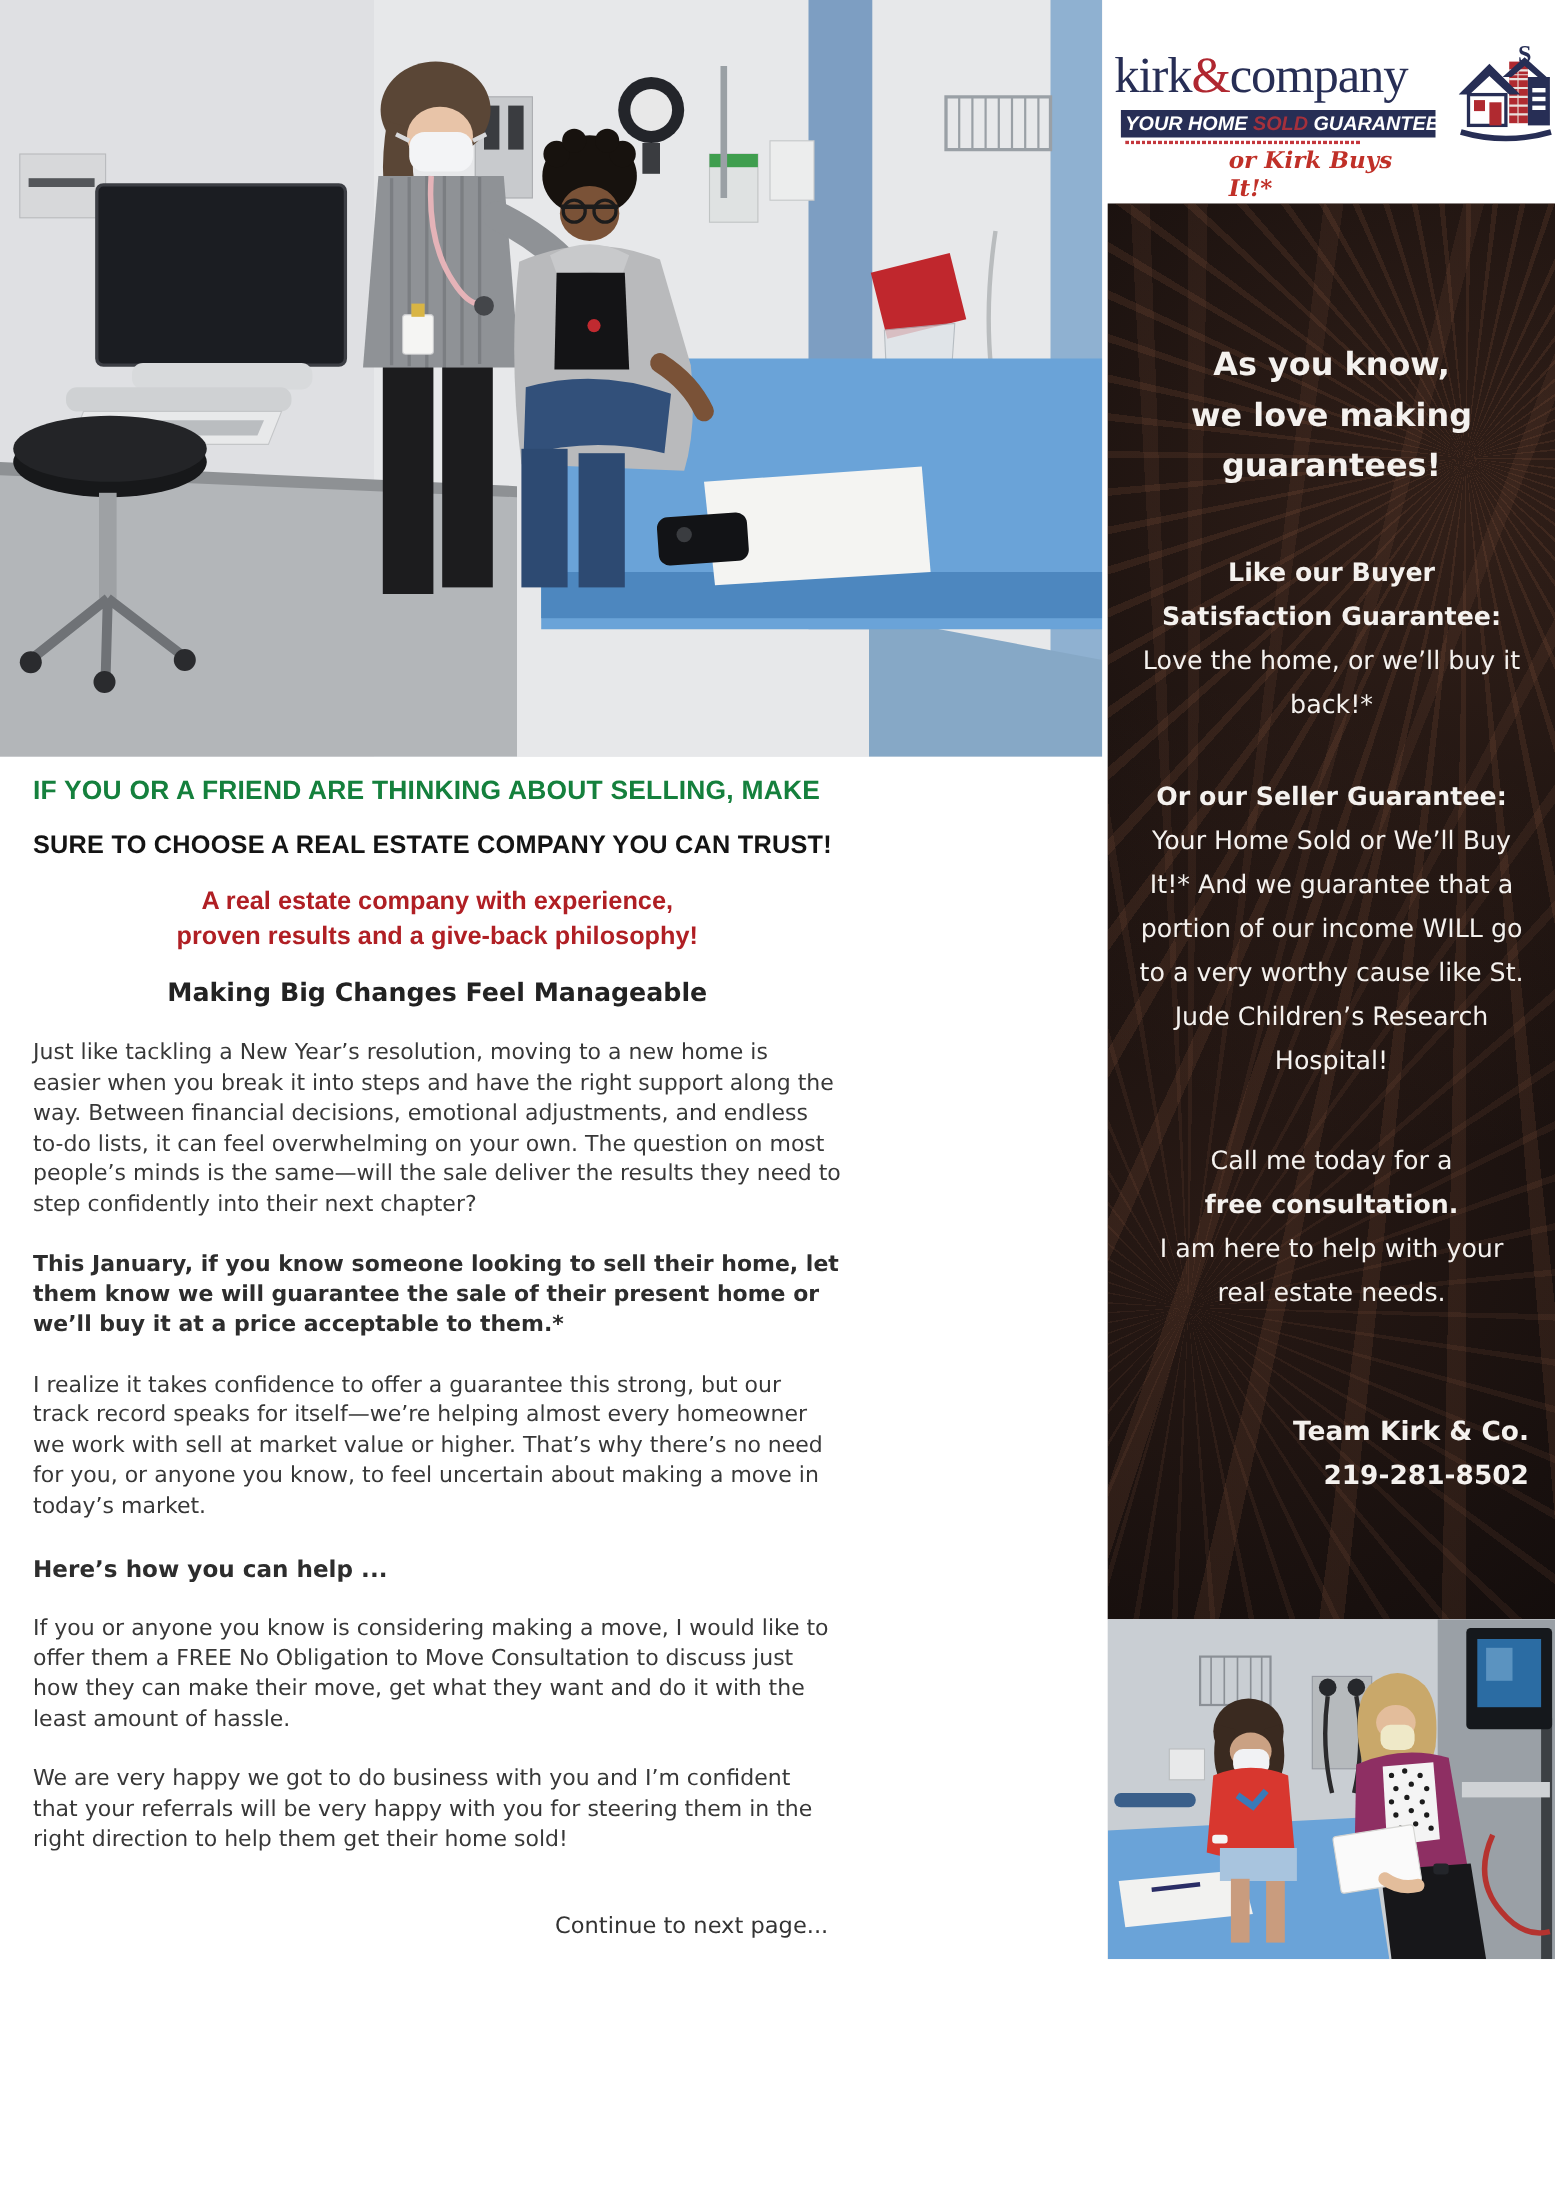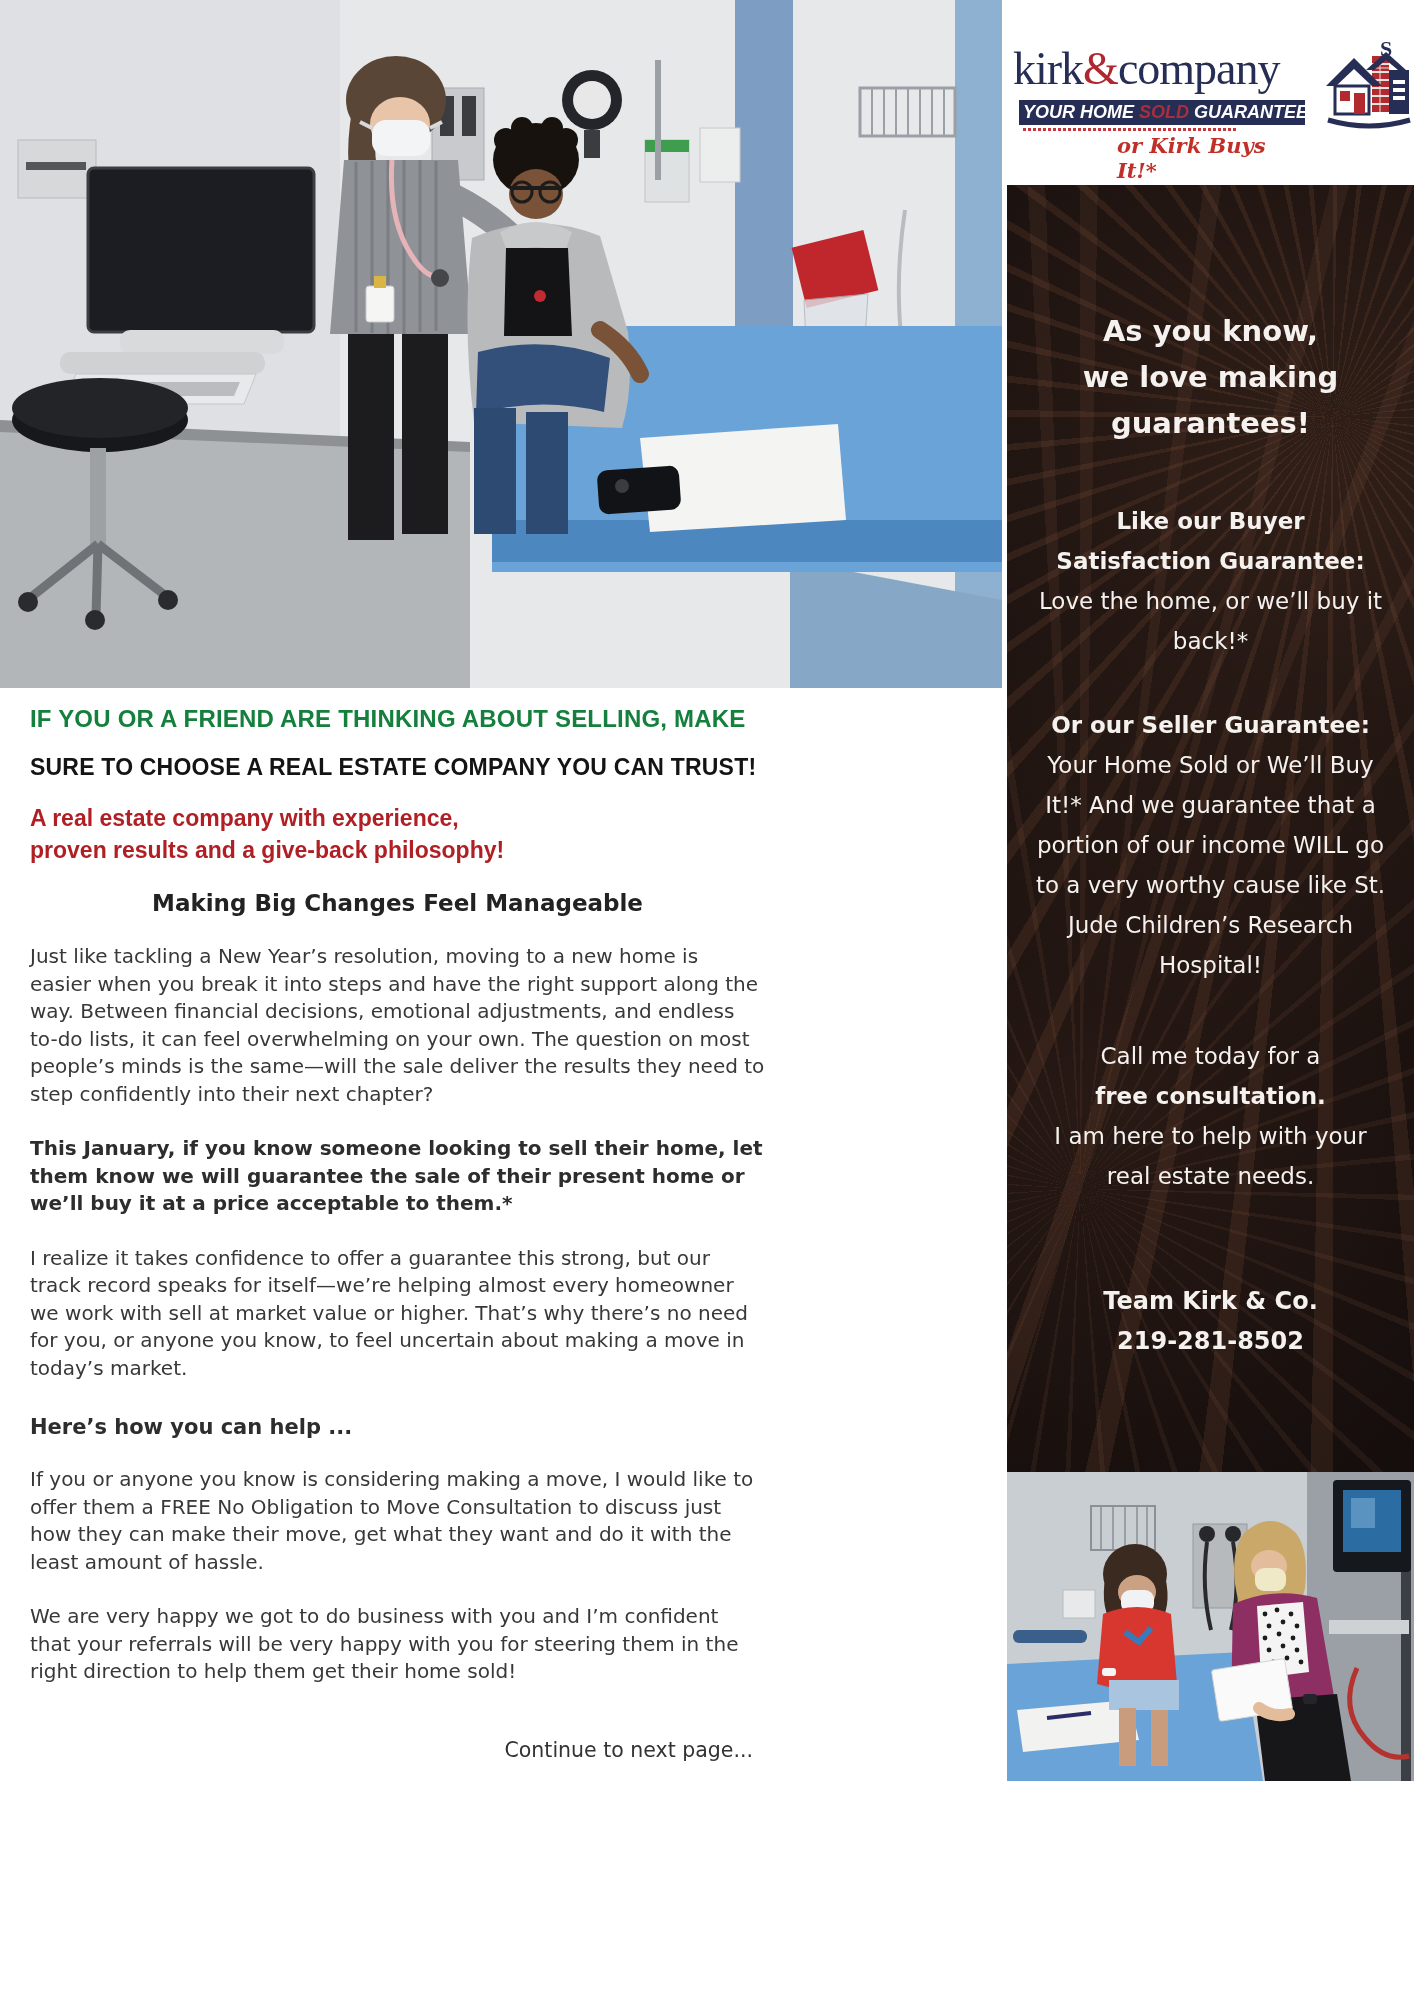--- a/index.html
+++ b/index.html
@@ -35,31 +35,31 @@
            background-image:
              radial-gradient(circle at 78% 22%, rgba(170,105,75,.20), transparent 55%),
              radial-gradient(circle at 25% 72%, rgba(150,90,65,.16), transparent 50%),
              repeating-conic-gradient(from 12deg at 80% 18%, rgba(160,100,70,.15) 0deg 1.2deg, transparent 1.2deg 6deg),
              repeating-conic-gradient(from 0deg at 18% 78%, rgba(150,95,70,.12) 0deg 1deg, transparent 1deg 7deg);}
   .sb-intro{font-size:29px;font-weight:bold;line-height:46px;margin-top:20px;}
   .sb-block{font-size:23px;line-height:40px;}
   .sb-buyer{margin-top:55px;}
   .sb-seller{margin-top:44px;}
   .sb-cta{margin-top:51px;}
-  .sb-team{margin-top:85px;font-weight:bold;font-size:24px;line-height:40px;}
+  .sb-team{margin-top:85px;font-weight:bold;font-size:24px;line-height:40px;text-align:right;}
   .sb-bold{font-weight:bold;}
 
   
   .article{position:absolute;left:30px;top:688px;width:735px;color:#383838;}
   .hl1{margin:14px 0 16px 0;font-family:"Liberation Sans",sans-serif;font-weight:bold;
        font-size:24px;line-height:34px;color:#15803d;letter-spacing:.2px;}
   .hl2{margin:16px 0 0 0;font-family:"Liberation Sans",sans-serif;font-weight:bold;
        font-size:23px;line-height:30px;color:#141414;letter-spacing:.2px;}
   .red-tag{margin-top:20px;font-family:"Liberation Sans",sans-serif;font-weight:bold;
-           font-size:23px;line-height:32px;color:#b01f24;}
+           font-size:23px;line-height:32px;color:#b01f24;text-align:center;}
   .sec-title{margin-top:24px;text-align:center;font-weight:bold;font-size:23px;color:#222;}
   .para{margin-top:27px;font-size:20px;line-height:27.5px;}
   .para-bold{font-weight:bold;color:#2d2d2d;}
   .help-h{margin-top:33px;font-weight:bold;font-size:21px;color:#2d2d2d;}
   .continue{margin-top:52px;text-align:right;padding-right:12px;font-size:20.5px;color:#333;}
 </style>
 </head>
 <body>
 
 <div class="page">

